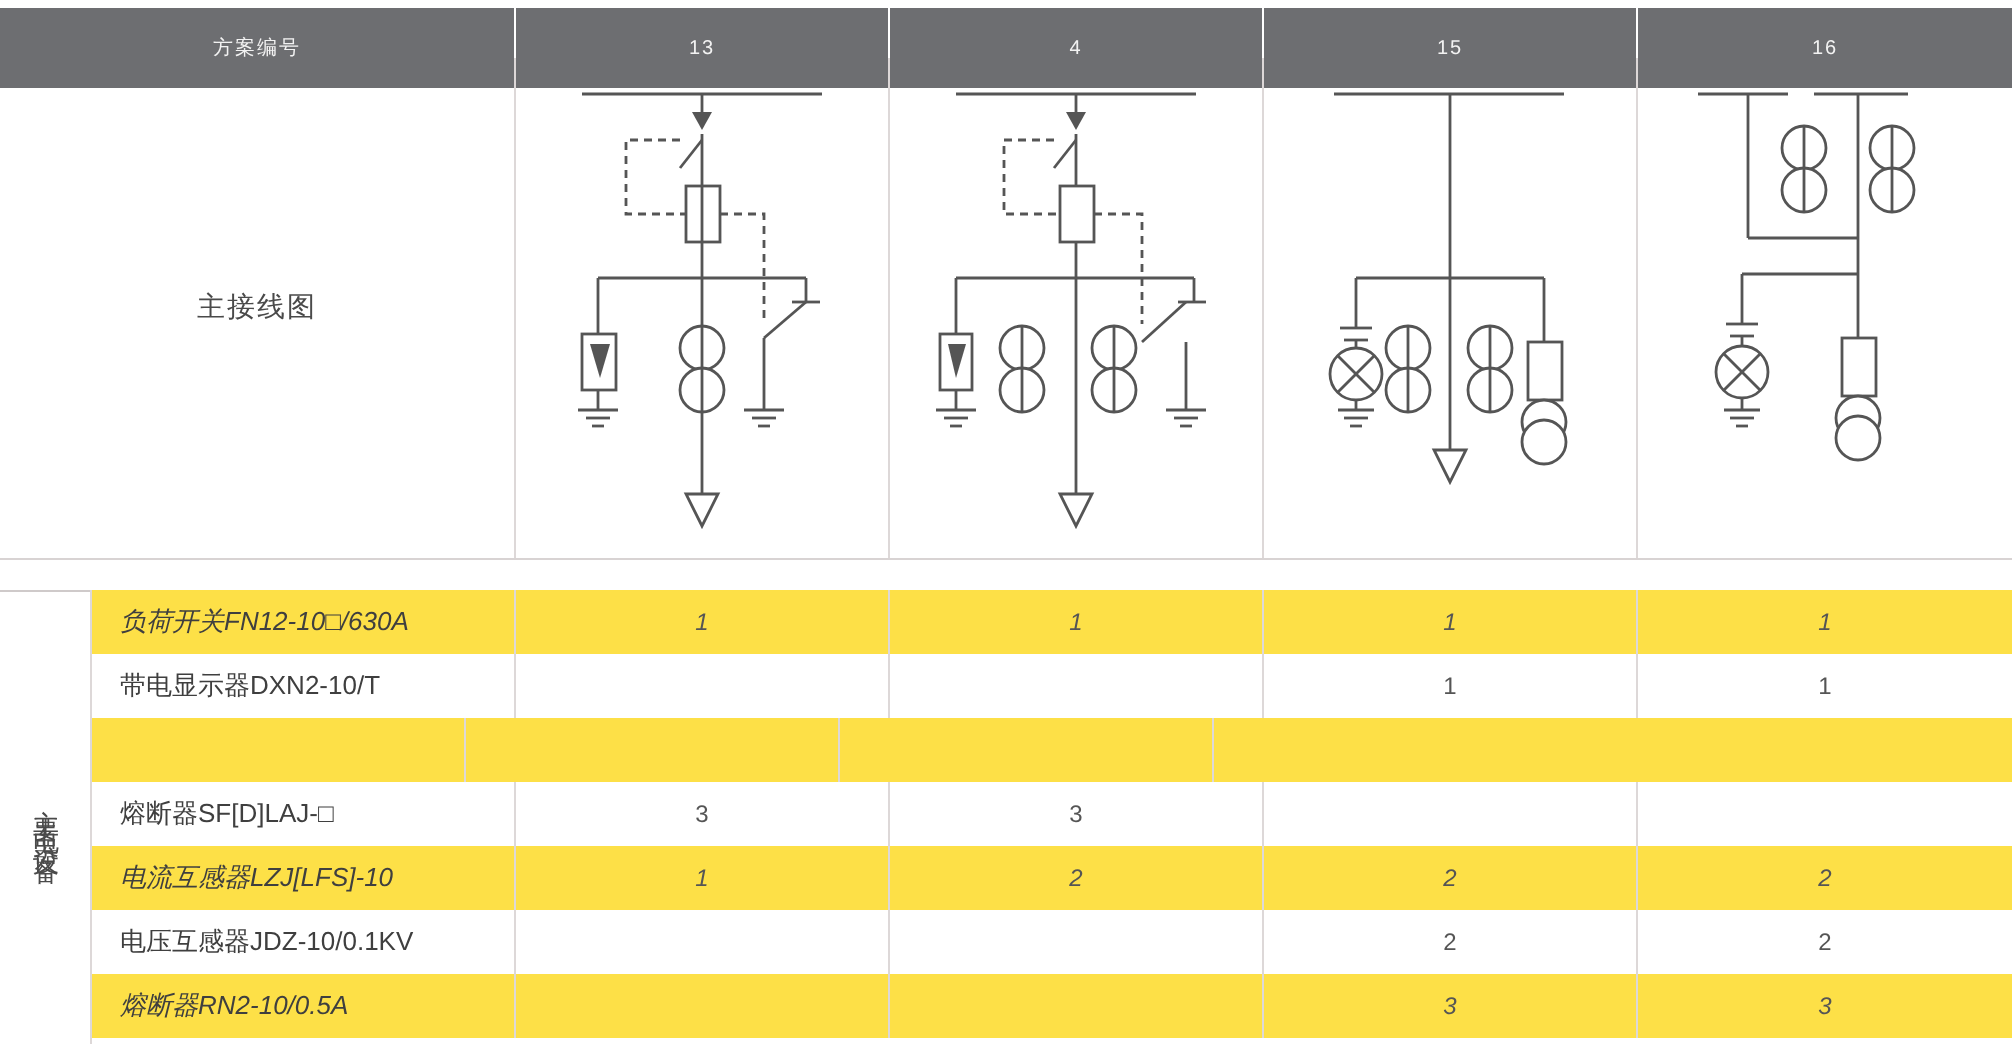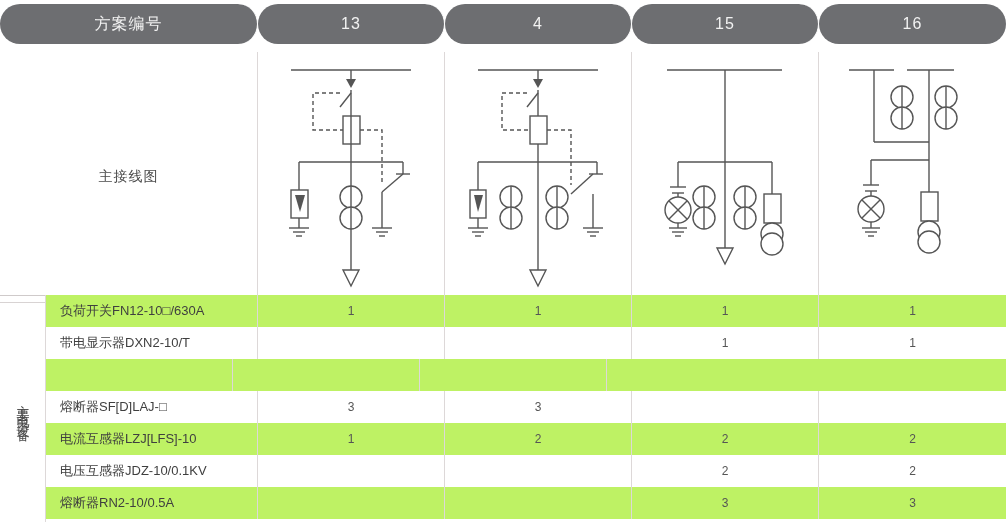--- a/index.html
+++ b/index.html
@@ -1,39 +1,39 @@
 <!DOCTYPE html>
 <html><head>
 <meta charset="utf-8">
 <style>
   html,body{margin:0;padding:0;background:#ffffff;}
   body{width:1006px;height:522px;font-family:"Liberation Sans","DejaVu Sans",sans-serif;color:#3c3c3c;overflow:hidden;}
   .sheet{position:relative;width:1006px;height:522px;background:#fff;}
 
   
   .hdr{position:absolute;left:0;top:4px;width:1006px;height:40px;display:flex;}
-  .hdr-cell{background:#6d6e71;color:#f2f2f2;font-size:16px;display:flex;align-items:center;justify-content:center;box-sizing:border-box;border-right:1px solid #ffffff;letter-spacing:1px;border-radius:20px;}
+  .hdr-cell{background:#6d6e71;color:#f2f2f2;font-size:10px;display:flex;align-items:center;justify-content:center;box-sizing:border-box;border-right:1px solid #ffffff;letter-spacing:1px;}
   .hdr-cell:last-child{border-right:none;text-align:center;}
   .hdr-label{width:258px;}
   .hdr-num{width:187px;}
 
   
-  .diagband{position:absolute;left:0;top:52px;width:1006px;height:251px;display:flex;border-bottom:1px solid #d8d3d3;box-sizing:border-box;}
+  .diagband{position:absolute;left:0;top:29px;width:1006px;height:251px;display:flex;border-bottom:1px solid #d8d3d3;box-sizing:border-box;}
   .dia-label{width:258px;display:flex;align-items:center;justify-content:center;font-size:14px;color:#4a4a4a;box-sizing:border-box;border-right:1px solid #ddd8d8;letter-spacing:1px;}
   .dia-cell{width:187px;box-sizing:border-box;border-right:1px solid #ddd8d8;position:relative;}
   .dia-cell:last-child{border-right:none;}
   .dia-cell svg{position:absolute;left:0;top:0;}
 
   
   .spec{position:absolute;left:0;top:295px;width:1006px;height:227px;}
   .vlabel{position:absolute;left:0;top:0;width:46px;height:227px;box-sizing:border-box;border-right:1px solid #ddd8d8;display:flex;align-items:center;justify-content:center;}
   .vlabel span{writing-mode:vertical-rl;font-size:13px;letter-spacing:5px;color:#4a4a4a;}
   .rows{position:absolute;left:46px;top:0;width:960px;}
   .row{display:flex;height:32px;align-items:center;box-sizing:border-box;}
-  .row.odd{background:#bef264;}
+  .row.odd{background:#fde047;font-style:italic;}
   .row.even{background:#ffffff;}
   .cell-name{width:212px;box-sizing:border-box;padding-left:14px;font-size:13px;color:#3f3f3f;border-right:1px solid #ddd8d8;height:32px;display:flex;align-items:center;}
   .cell-val{width:187px;box-sizing:border-box;text-align:center;font-size:12px;color:#555;border-right:1px solid #ddd8d8;height:32px;display:flex;align-items:center;justify-content:center;}
   .cell-val:last-child{border-right:none;}
   .topline{position:absolute;left:0;top:0;width:1006px;height:1px;background:#cfcaca;}
 </style>
 </head>
 <body>
 
 <div class="sheet">

